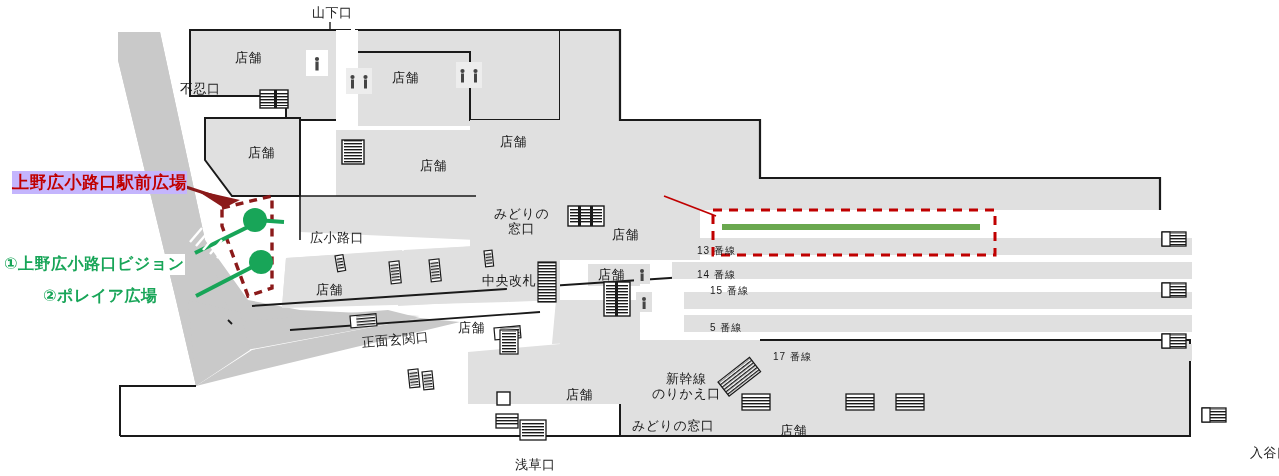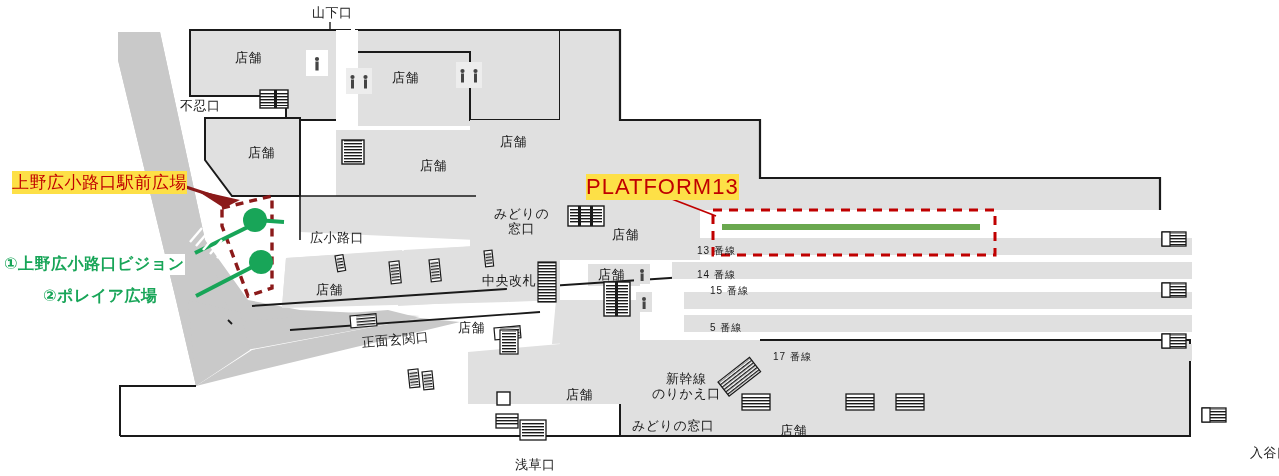--- a/index.html
+++ b/index.html
@@ -23,23 +23,23 @@
     font-size:13px;
     line-height:1.15;
     letter-spacing:0.5px;
   }
   .lbl.two{line-height:1.12;text-align:center;}
 
   .red-title{
     position:absolute;
     white-space:nowrap;
     color:#c00000;
-    font-weight:400;
+    font-weight:700;
     letter-spacing:0.5px;
-    background:#fde047;
+    background:#c4b5fd;
   }
   .green-title{
     position:absolute;
     white-space:nowrap;
     color:#18a558;
     font-weight:700;
     font-size:15px;
     letter-spacing:0.5px;
     background:#ffffff;
   }
@@ -320,21 +320,21 @@
       <line x1="203" y1="250" x2="215" y2="236"></line>
       <line x1="210" y1="254" x2="222" y2="240"></line>
       <line x1="217" y1="258" x2="229" y2="244"></line>
       <line x1="190" y1="242" x2="202" y2="228"></line>
     </g>
 
     <line x1="330" y1="22" x2="330" y2="30" stroke="#1a1a1a" stroke-width="1.4"></line>
   </svg>
 
   <div class="lbl" style="left:312px;top:6px;">山下口</div>
-  <div class="lbl" style="left:180px;top:99px;">不忍口</div>
+  <div class="lbl" style="left:180px;top:82px;">不忍口</div>
   <div class="lbl" style="left:288px;top:231px;margin-left:22px;">広小路口</div>
   <div class="lbl" style="left:362px;top:336px;transform:rotate(-5deg);transform-origin:left center;">正面玄関口</div>
   <div class="lbl" style="left:482px;top:274px;">中央改札</div>
   <div class="lbl" style="left:509px;top:458px;margin-left:6px;">浅草口</div>
   <div class="lbl" style="left:1226px;top:446px;margin-left:24px;">入谷口</div>
 
   <div class="lbl two" style="left:494px;top:207px;">
     <span>みどりの</span><br>
     <span>窓口</span>
   </div>
@@ -361,15 +361,14 @@
   <div class="plat-num" style="left:710px;top:284px;">15 番線</div>
   <div class="plat-num" style="left:710px;top:321px;">5 番線</div>
   <div class="plat-num" style="left:773px;top:350px;">17 番線</div>
 
   <div class="red-title" style="left:12px;top:171px;font-size:17px;">上野広小路口駅前広場</div>
 
   <div class="green-title" style="left:4px;top:254px;font-size:16px;">①上野広小路口ビジョン</div>
 
   <div class="green-title" style="left:4px;top:286px;font-size:16px;margin-left:39px;">②ポレイア広場</div>
 
-  <div class="red-title" style="left:586px;top:174px;font-size:22px;letter-spacing:1px;">PLATFORM13</div>
 
 </div>
 
 </body></html>

